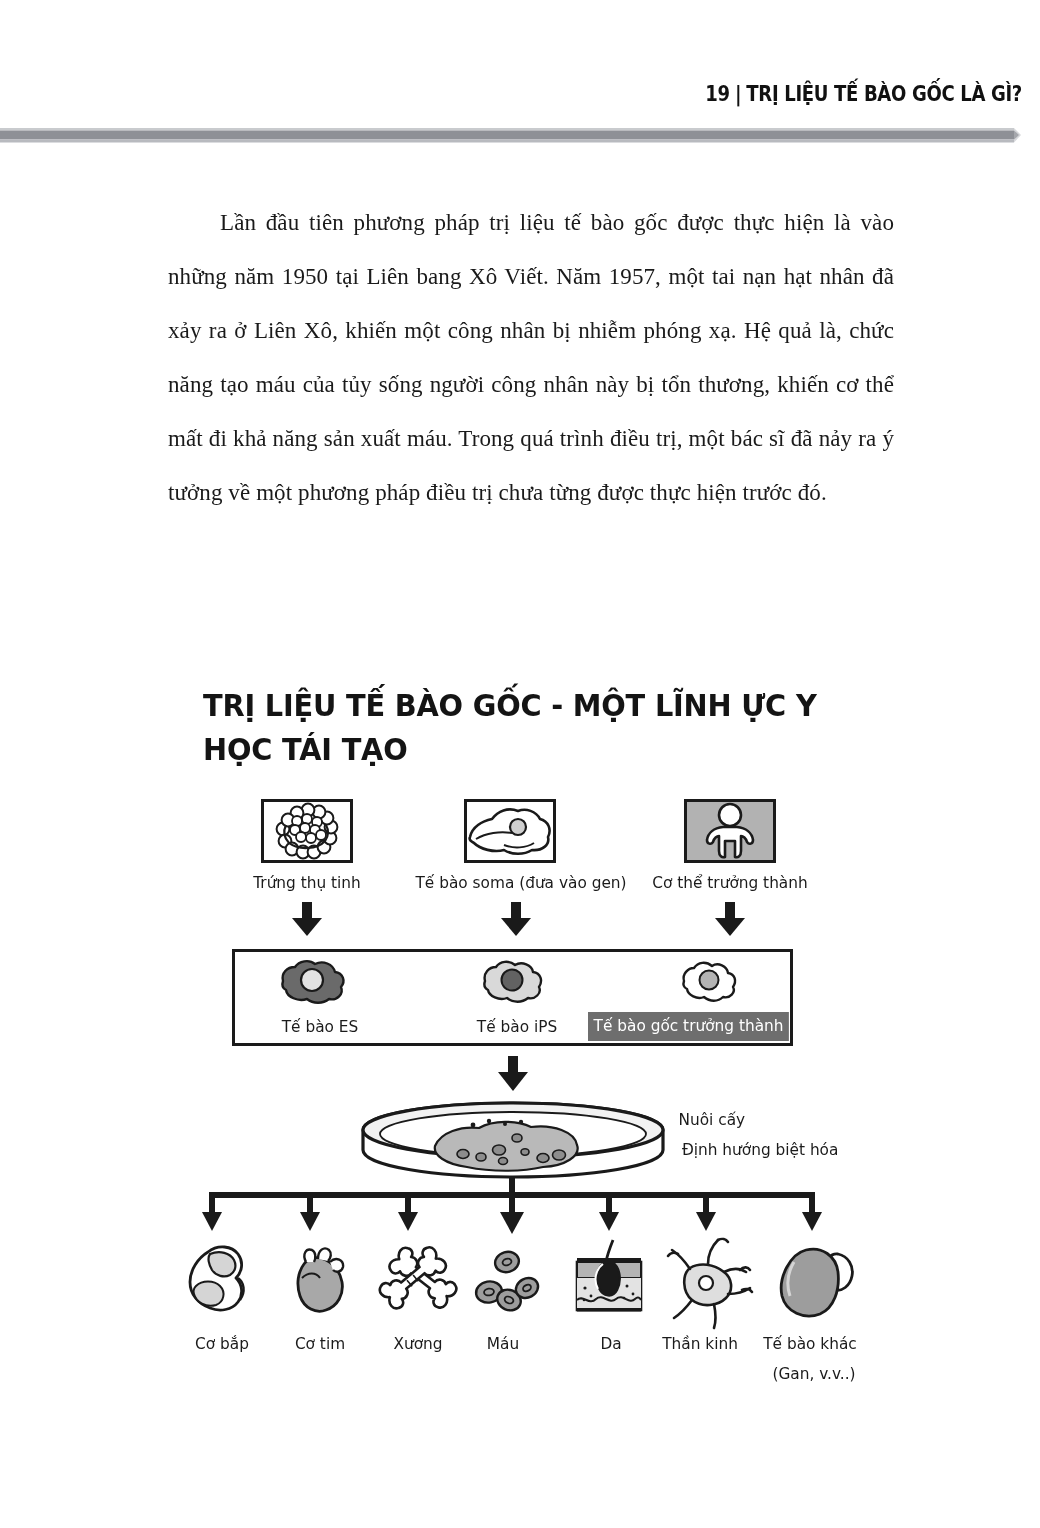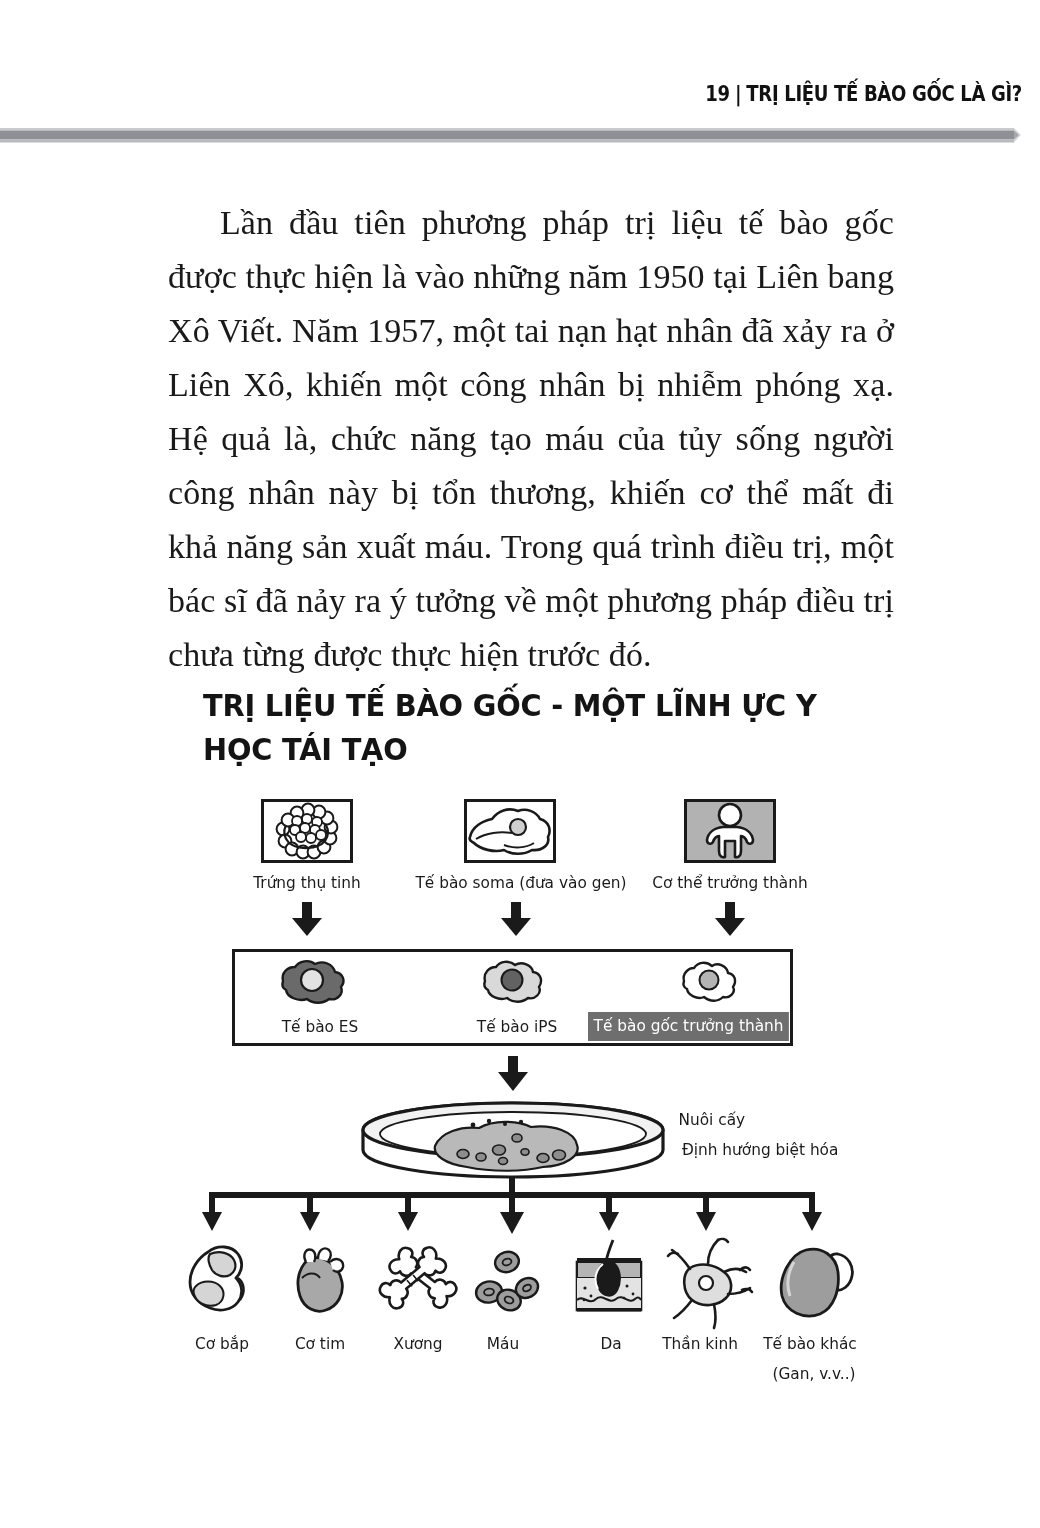--- a/index.html
+++ b/index.html
@@ -44,21 +44,21 @@
     width: 1021px;
     height: 17px;
   }
 
   
   #body-copy {
     position: absolute;
     top: 196px;
     left: 168px;
     width: 726px;
-    font-size: 34px;
+    font-size: 23px;
     line-height: 54px;
     text-align: justify;
     text-justify: inter-word;
     letter-spacing: 0.1px;
   }
   #body-copy p {
     margin: 0;
     text-indent: 52px;
   }
 

